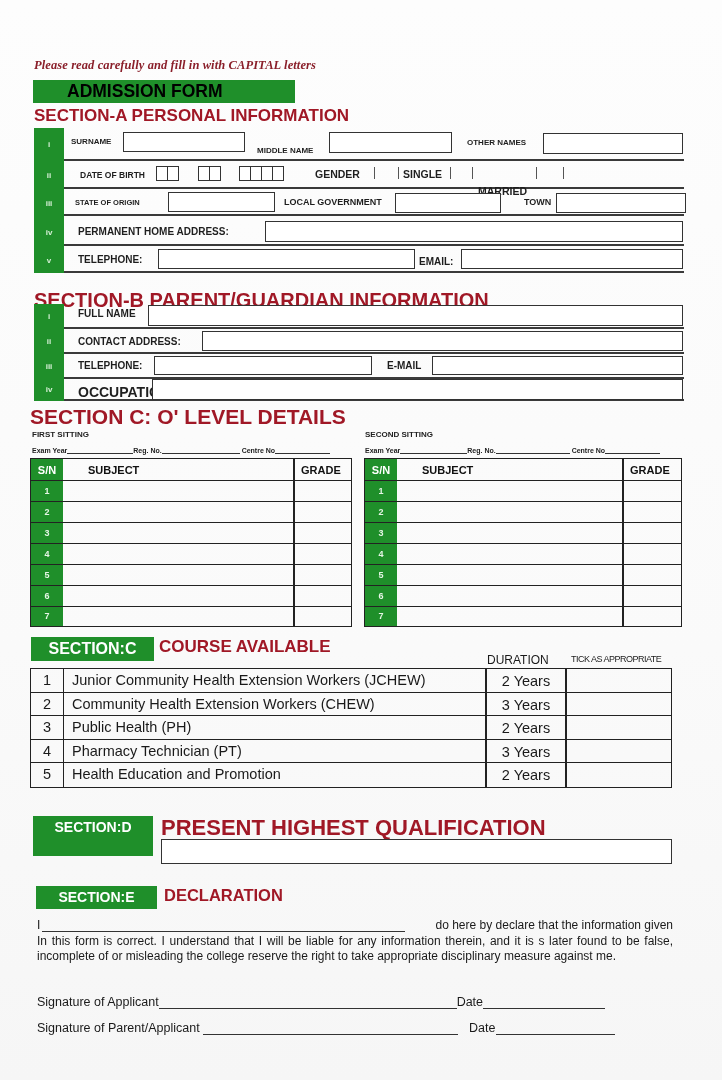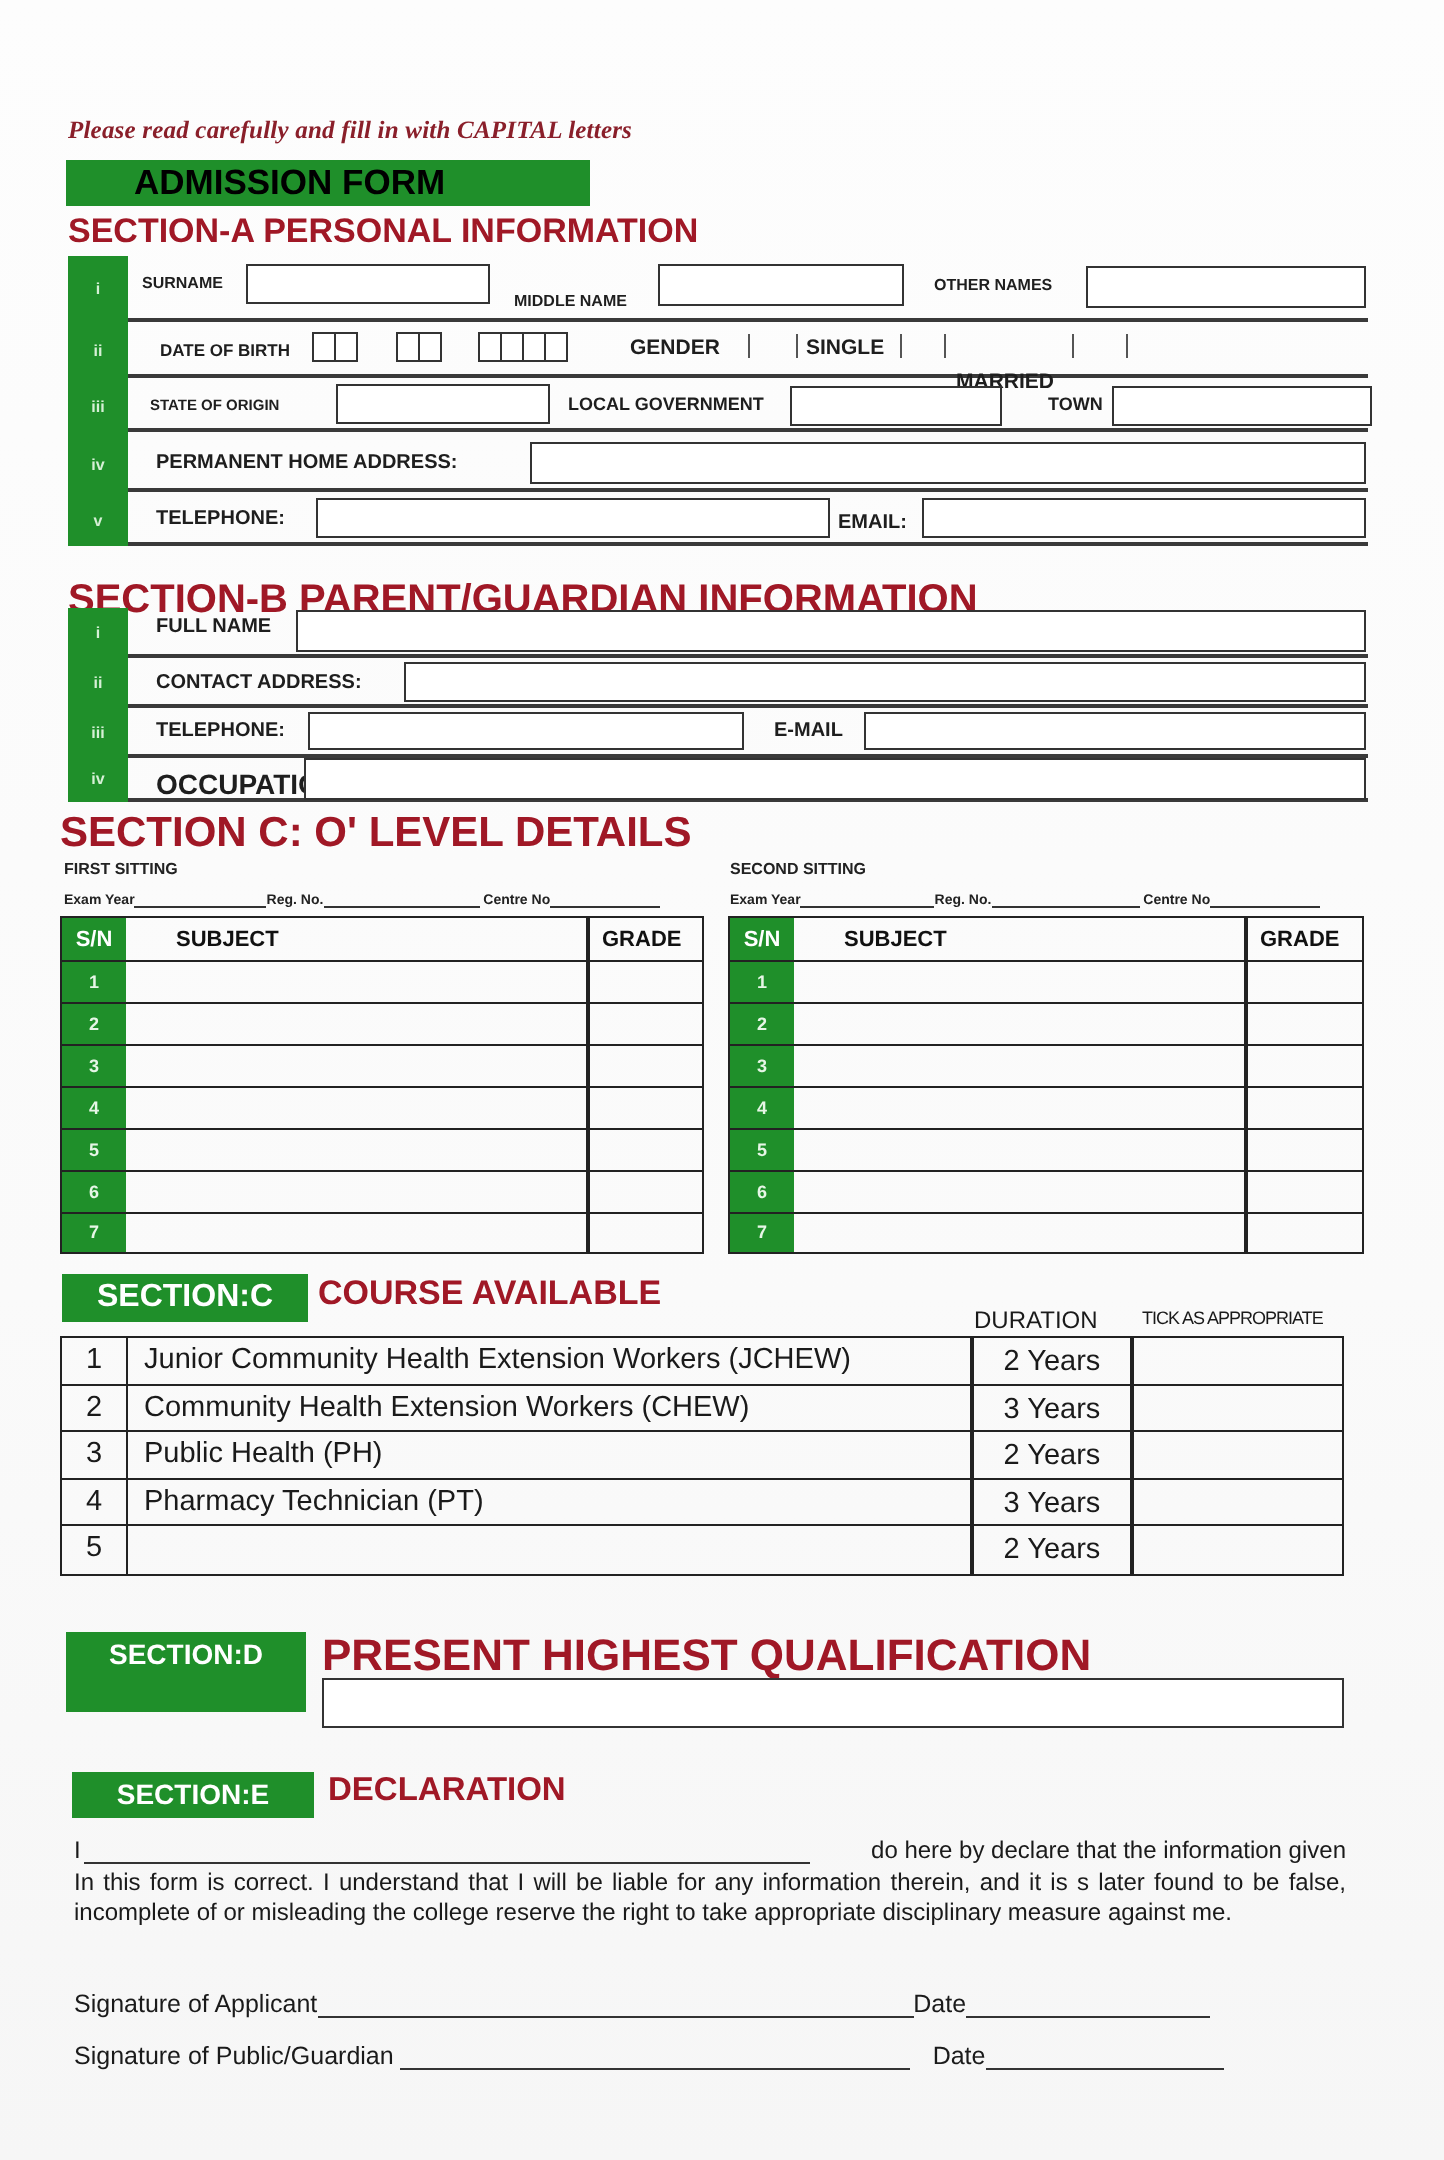--- a/index.html
+++ b/index.html
@@ -300,20 +300,21 @@
       <div class="crow">
         <span class="cnum">4</span>
         <span class="cname">Pharmacy Technician (PT)</span>
         <span class="cdiv1"></span>
         <span class="cdur">3 Years</span>
         <span class="cdiv2"></span>
         <span class="ctick"></span>
       </div>
       <div class="crow">
         <span class="cnum">5</span>
+        <span class="cname">Health Education and Promotion</span>
         <span class="cdiv1"></span>
         <span class="cdur">2 Years</span>
         <span class="cdiv2"></span>
         <span class="ctick"></span>
       </div>
     </div>
 
   <div class="green-tag" style="left:33px;top:816px;width:120px;height:40px;font-size:14px;line-height:23px;">SECTION:D</div>
   <div class="sec-title" style="left:161px;top:815px;font-size:22px;">PRESENT HIGHEST QUALIFICATION</div>
   <div class="box" style="left:161px;top:839px;width:511px;height:25px;"></div>
@@ -327,16 +328,16 @@
       <span class="uline" style="width:363px;height:12px;margin:0 3px 2px 2px;"></span>
       <span style="flex:1;text-align:right;">do here by declare that the information given</span>
     </div>
     <div>In this form is correct.  I understand that I will be liable for any information  therein, and it is s later found to be false, incomplete of or misleading the college reserve the right to take appropriate disciplinary measure against me.</div>
   </div>
 
   <div class="sig" style="left:37px;top:995px;">
     <span>Signature of Applicant</span><span class="uline" style="width:298px;height:12px;"></span><span>Date</span><span class="uline" style="width:122px;height:12px;"></span>
   </div>
   <div class="sig" style="left:37px;top:1021px;">
-    <span>Signature of Public/Guardian</span>&nbsp;<span class="uline" style="width:255px;height:12px;margin-right:11px;"></span><span>Date</span><span class="uline" style="width:119px;height:12px;"></span>
+    <span>Signature of Parent/Applicant</span>&nbsp;<span class="uline" style="width:255px;height:12px;margin-right:11px;"></span><span>Date</span><span class="uline" style="width:119px;height:12px;"></span>
   </div>
 
 </div>
 
 </body></html>

